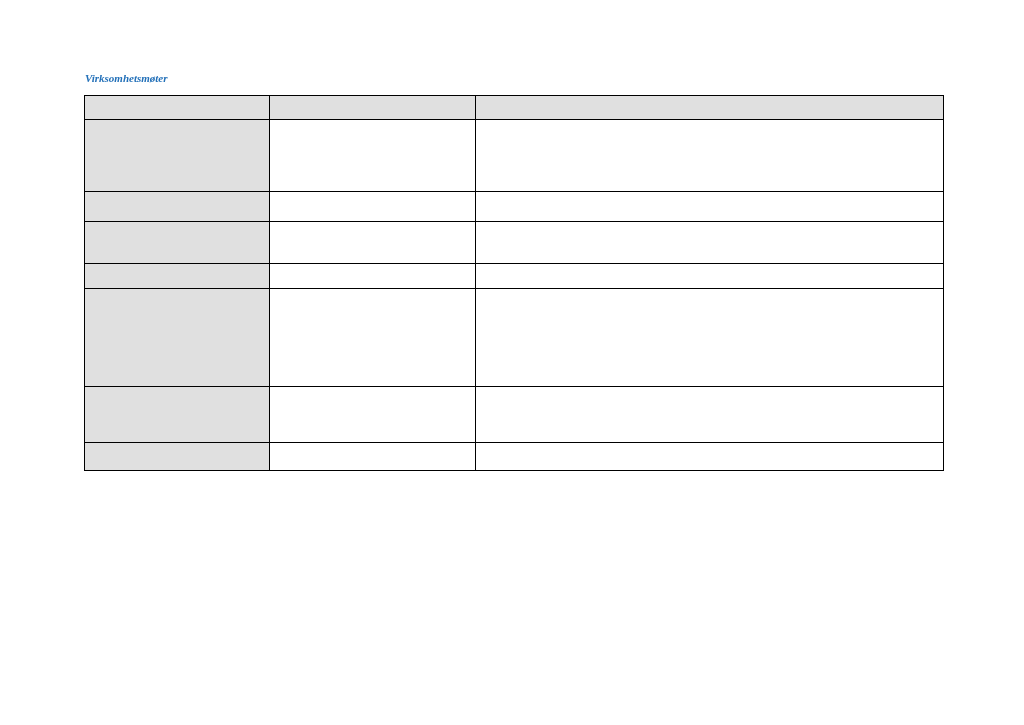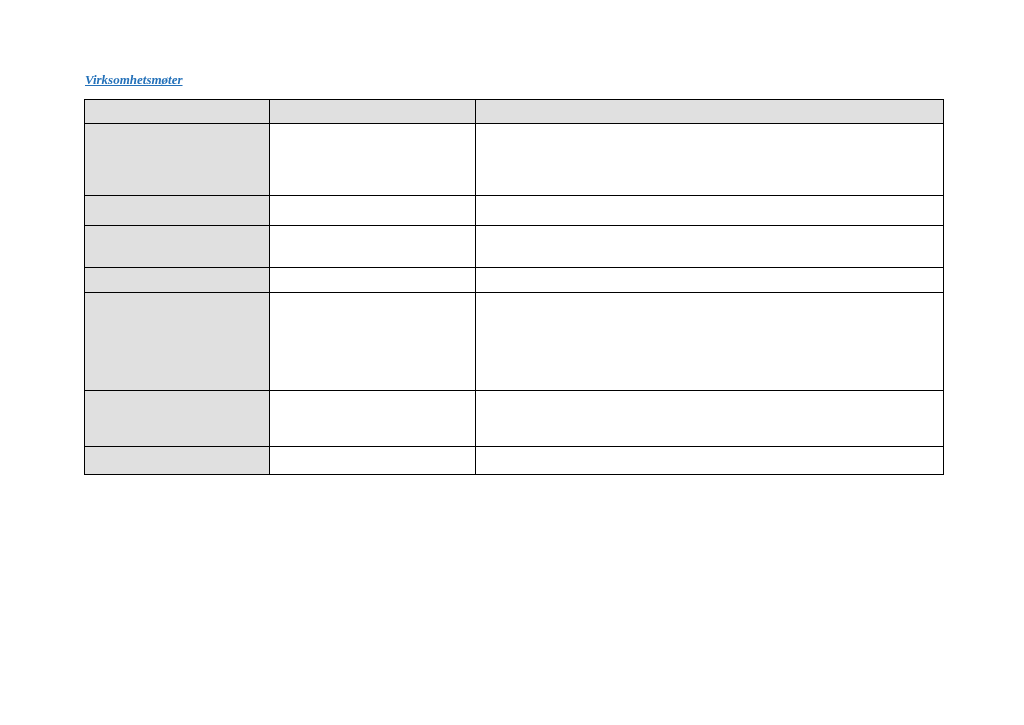--- a/index.html
+++ b/index.html
@@ -11,24 +11,23 @@
       width: 1024px;
       height: 725px;
       background: #ffffff;
       font-family: Georgia, 'Times New Roman', serif;
       padding: 72px 80px 0 84px;
     }
     .section-title {
       color: #2471b9;
       font-style: italic;
       font-weight: bold;
-      font-size: 13px;
+      font-size: 11px;
       margin-bottom: 11px;
       margin-left: 1px;
-      text-decoration: underline;
     }
     table {
       border-collapse: collapse;
       width: 100%;
       table-layout: fixed;
     }
     table td, table th {
       border: 1px solid #000000;
       padding: 0;
       vertical-align: top;

